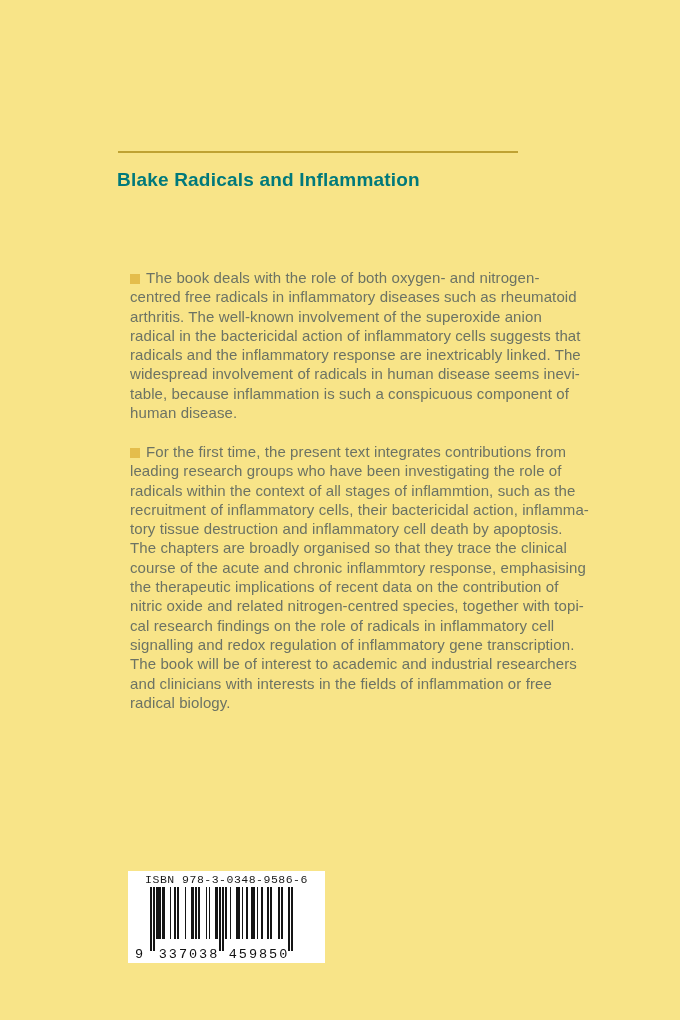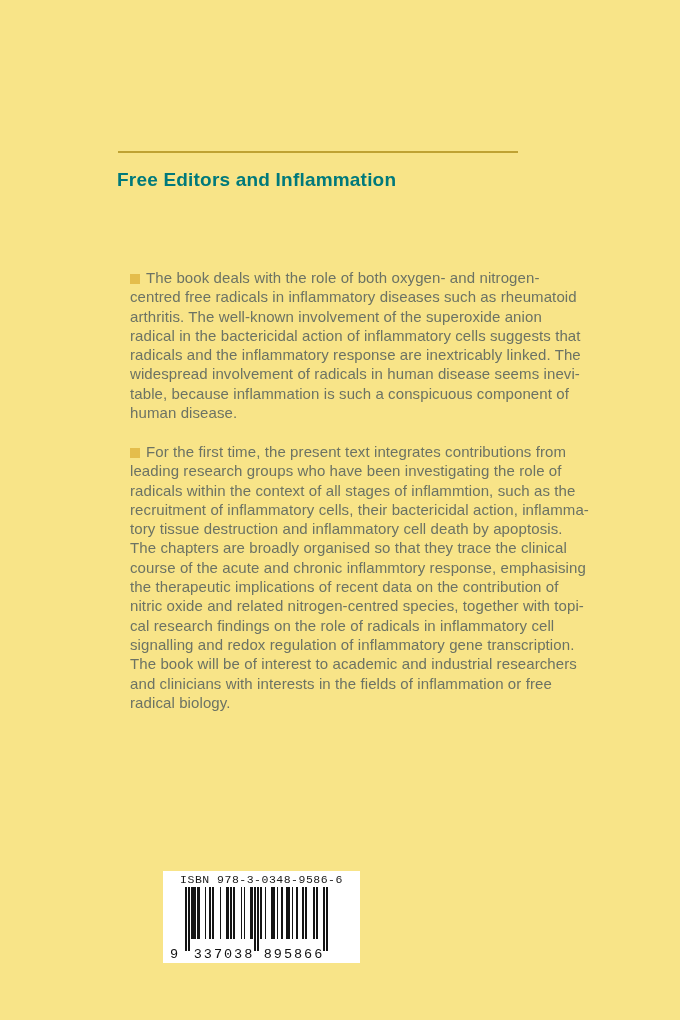--- a/index.html
+++ b/index.html
@@ -55,21 +55,20 @@
     vertical-align: baseline;
     position: relative; top: 0.5px;
   }
   .para .ptext { white-space: pre-wrap; }
 
   .barcode {
     position: absolute;
     left: 128px; top: 871px;
     width: 197px; height: 92px;
     background: #ffffff;
-    margin-left: 35px;
   }
   .isbn-label {
     position: absolute;
     left: 0; top: 2px; width: 100%;
     text-align: center;
     font-family: "Liberation Mono", monospace;
     font-size: 11.5px;
     letter-spacing: 0.5px;
     color: #1a1a1a;
     white-space: nowrap;
@@ -93,21 +92,21 @@
   .bc-g1 { left: 28px; width: 66px; text-align: center; }
   .bc-g2 { left: 98px; width: 66px; text-align: center; }
 </style>
 </head>
 <body>
 
 <div class="cover">
 
   <div class="rule"></div>
 
-  <h1 class="title">Free Editors and Inflammation</h1>
+  <h1 class="title">Blake Radicals and Inflammation</h1>
 
 
   <div class="para para-1">
     <span class="bullet"></span><span class="ptext">The book deals with the role of both oxygen- and nitrogen-
 centred free radicals in inflammatory diseases such as rheumatoid
 arthritis. The well-known involvement of the superoxide anion
 radical in the bactericidal action of inflammatory cells suggests that
 radicals and the inflammatory response are inextricably linked. The
 widespread involvement of radicals in human disease seems inevi-
 table, because inflammation is such a conspicuous component of
@@ -169,16 +168,16 @@
         <rect x="111" y="0" width="1.55" height="52"></rect>
         <rect x="117" y="0" width="1.55" height="52"></rect>
         <rect x="120" y="0" width="1.55" height="52"></rect>
         <rect x="127.5" y="0" width="1.55" height="52"></rect>
         <rect x="130.5" y="0" width="1.55" height="52"></rect>
         <rect x="138" y="0" width="1.55" height="64"></rect>
         <rect x="141" y="0" width="1.55" height="64"></rect>
       </svg>
     <div class="bc-digit bc-9">9</div>
     <div class="bc-digit bc-g1">337038</div>
-    <div class="bc-digit bc-g2">895866</div>
+    <div class="bc-digit bc-g2">459850</div>
   </div>
 
 </div>
 
 </body></html>

